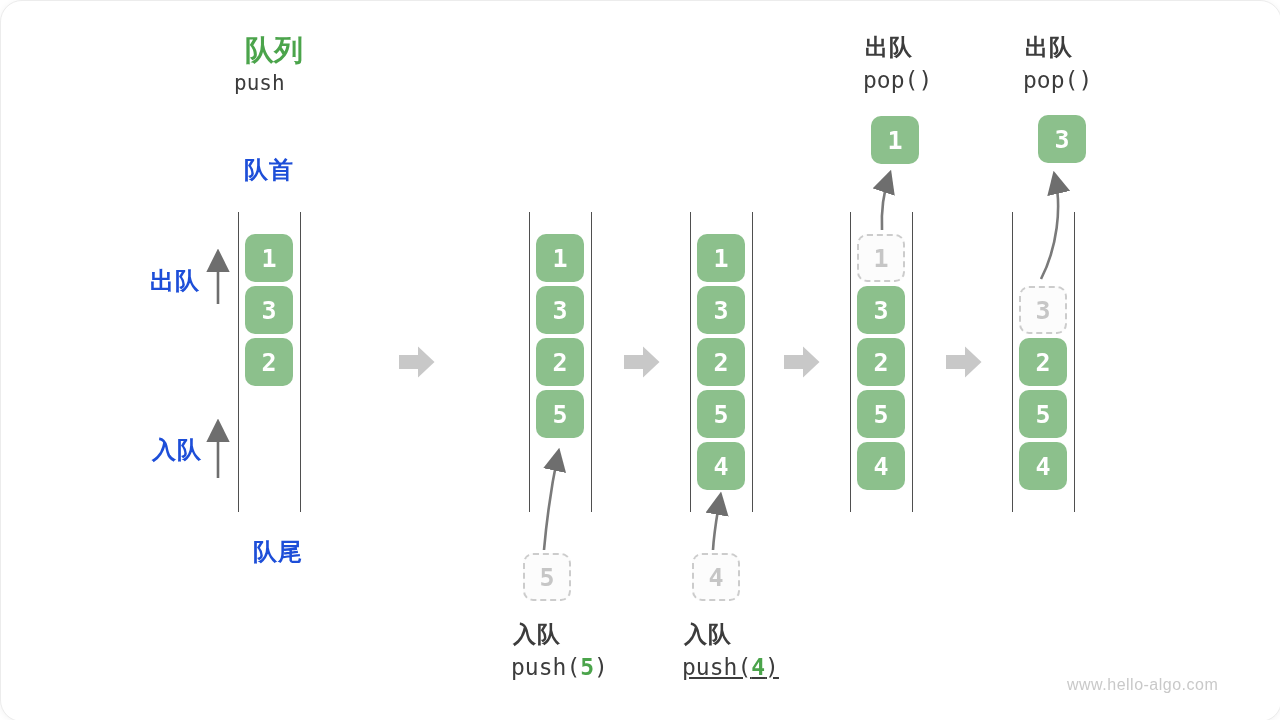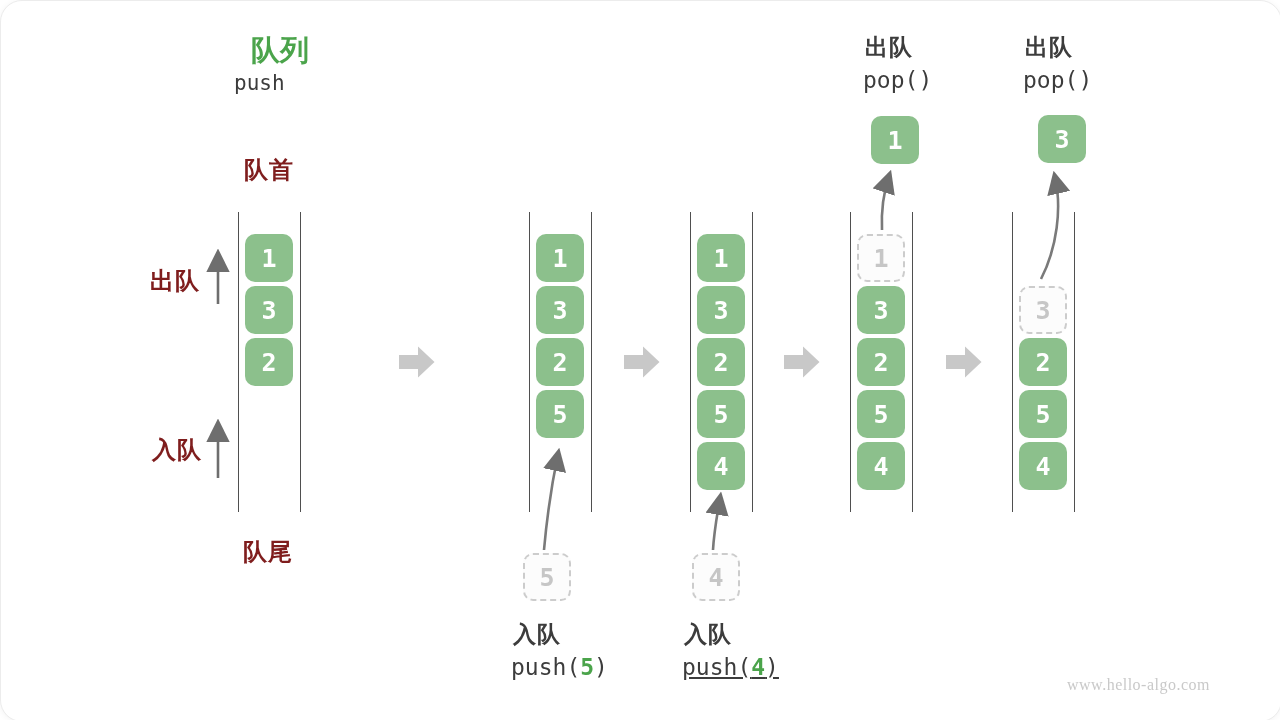--- a/index.html
+++ b/index.html
@@ -7,21 +7,21 @@
     position:relative;width:1280px;height:720px;background:#ffffff;
     border-radius:22px;border:1px solid #ececec;
     box-shadow:0 1px 6px rgba(0,0,0,0.05);
     overflow:hidden;
     font-family:"Liberation Sans","DejaVu Sans",sans-serif;
     color:#3c3c3c;
   }
   .abs{position:absolute;}
   .title-zh{font-size:29px;font-weight:700;color:var(--accent);}
   .title-en{font-family:"DejaVu Sans Mono","Liberation Mono",monospace;font-size:21px;color:#3c3c3c;}
-  .cjk{font-size:24px;font-weight:600;color:#7f1d1d;letter-spacing:1px;white-space:nowrap;}
+  .cjk{font-size:24px;font-weight:600;color:#1d4ed8;letter-spacing:1px;white-space:nowrap;}
   .cjk-op{font-size:23px;font-weight:600;color:#3c3c3c;letter-spacing:1px;white-space:nowrap;}
   .code{font-family:"DejaVu Sans Mono","Liberation Mono",monospace;font-size:23px;color:#3c3c3c;white-space:nowrap;}
   .code .arg{color:var(--accent);font-weight:700;}
   .col{
     position:absolute;top:211px;height:300px;width:63px;box-sizing:border-box;
     border-left:1.5px solid #4f4f4f;border-right:1.5px solid #4f4f4f;
   }
   .cell{
     position:absolute;width:48px;height:48px;border-radius:10px;
     background:var(--green);color:#ffffff;
@@ -30,37 +30,37 @@
     font-size:25px;font-weight:600;
   }
   .ghost{
     position:absolute;width:48px;height:48px;border-radius:10px;box-sizing:border-box;
     background:#fcfcfc;border:2px dashed #cccccc;color:#c6c6c6;
     display:flex;align-items:center;justify-content:center;
     font-family:"DejaVu Sans Mono","Liberation Mono",monospace;
     font-size:25px;font-weight:600;
   }
   .watermark{
-    font-family:Liberation Serif, serif;
+    font-family:Liberation Sans, sans-serif;
     font-size:16px;color:#c9c9c9;letter-spacing:0.5px;
   }
   svg.overlay{position:absolute;left:0;top:0;pointer-events:none;}
 </style>
 </head>
 <body>
 
 <div class="stage">
 
-  <div class="abs title-zh" style="left:250px;top:30px;">队列</div>
+  <div class="abs title-zh" style="left:244px;top:30px;">队列</div>
   <div class="abs title-en" style="left:233px;top:70px;">push</div>
 
   <div class="abs cjk" style="left:243px;top:153px;">队首</div>
   <div class="abs cjk" style="left:149px;top:264px;">出队</div>
   <div class="abs cjk" style="left:151px;top:433px;">入队</div>
-  <div class="abs cjk" style="left:242px;top:535px;">队尾</div>
+  <div class="abs cjk" style="left:252px;top:535px;">队尾</div>
 
   <div class="col" style="left:237px;"></div>
   <div class="cell" style="left:244px;top:233px;">1</div>
   <div class="cell" style="left:244px;top:285px;">3</div>
   <div class="cell" style="left:244px;top:337px;">2</div>
 
   <div class="col" style="left:528px;"></div>
   <div class="cell" style="left:535px;top:233px;">1</div>
   <div class="cell" style="left:535px;top:285px;">3</div>
   <div class="cell" style="left:535px;top:337px;">2</div>

